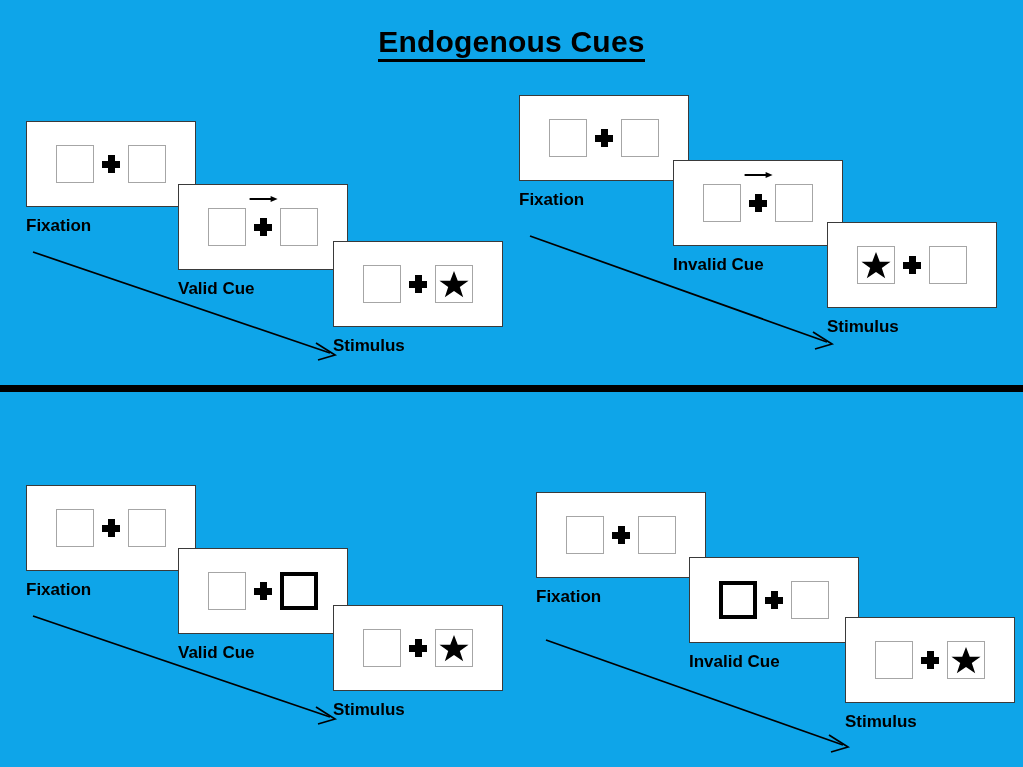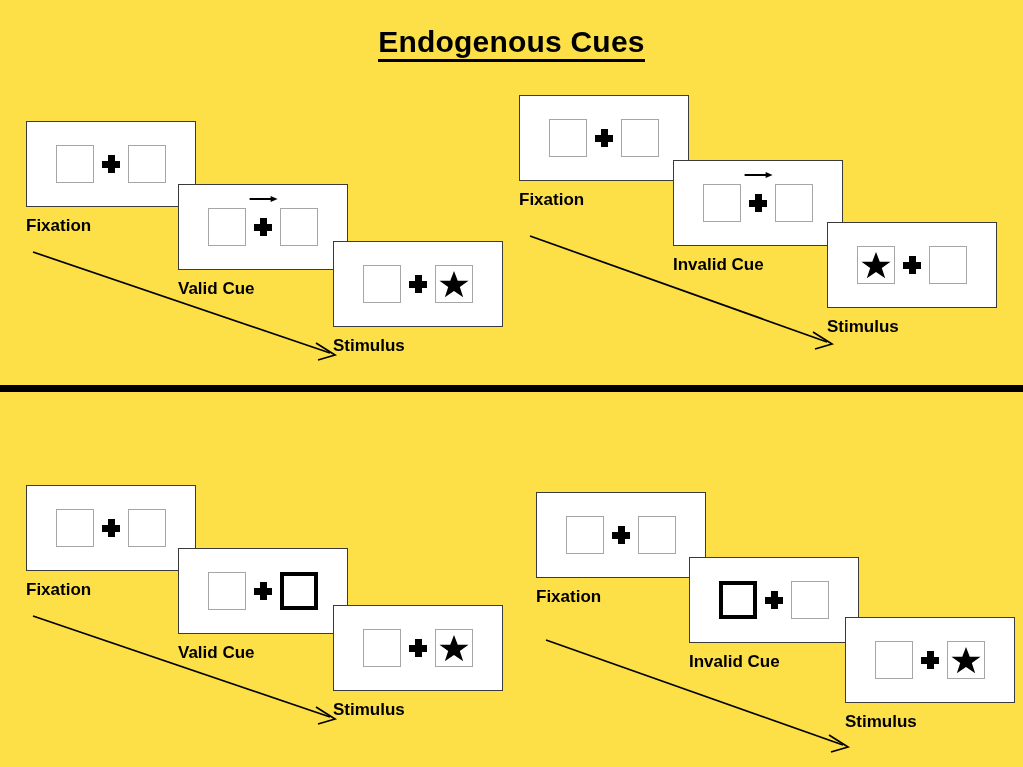--- a/index.html
+++ b/index.html
@@ -8,21 +8,21 @@
     background: #ffffff;
   }
   body {
     font-family: "Liberation Sans", sans-serif;
     color: #000000;
   }
   #stage {
     position: relative;
     width: 1023px;
     height: 767px;
-    background: #fde047;
+    background: #0ea5e9;
     overflow: hidden;
   }
 
   
   .section-title {
     position: absolute;
     width: 100%;
     left: 0;
     text-align: center;
     font-size: 30px;

